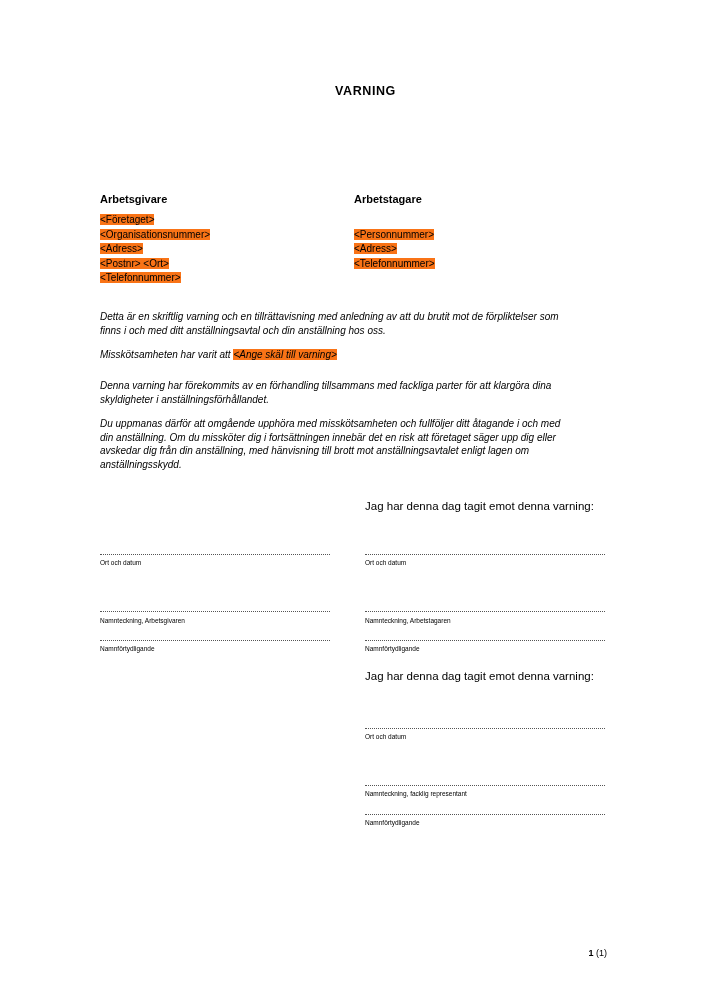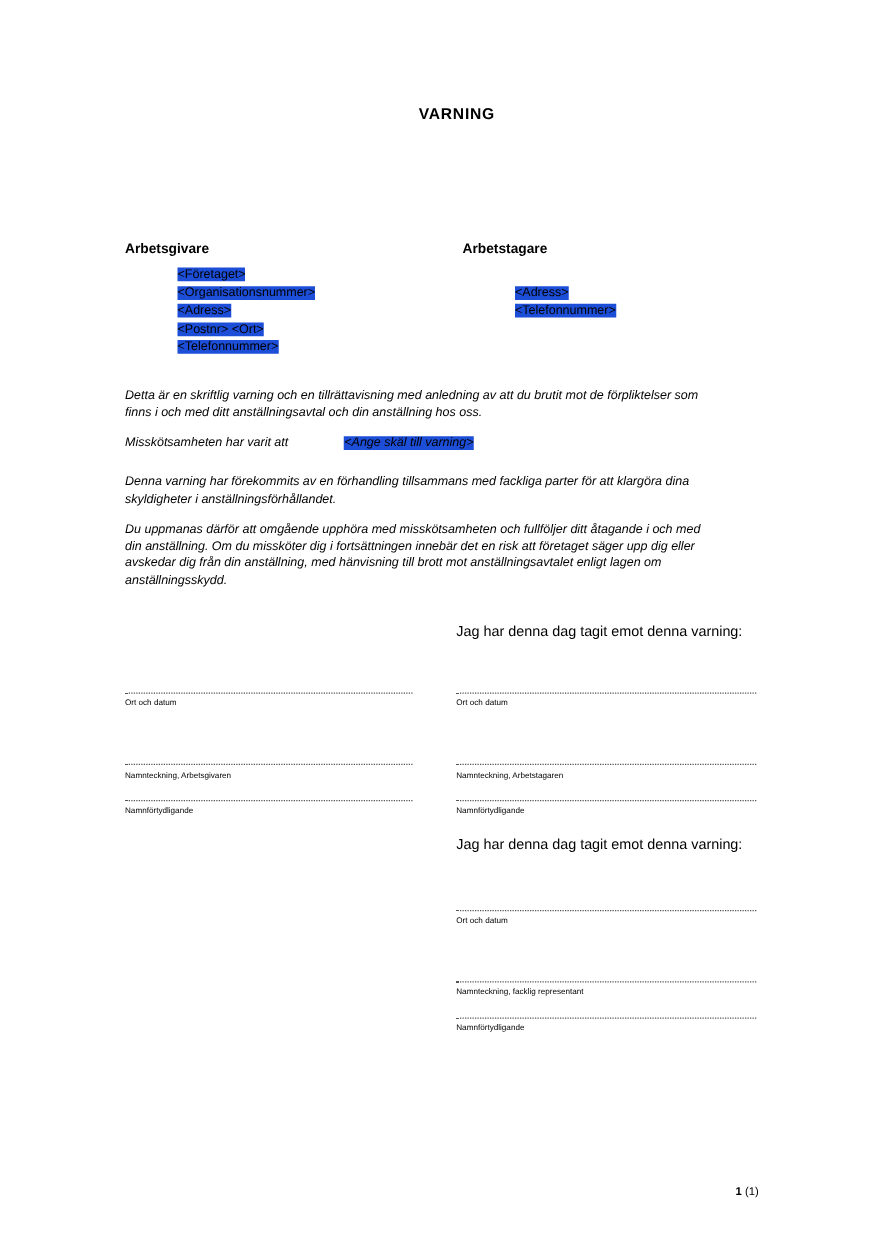--- a/index.html
+++ b/index.html
@@ -34,35 +34,34 @@
     padding-left: 12px;
   }
   .col-left {
     position: absolute;
     left: 100px;
     top: 193px;
     width: 230px;
   }
   .col-right {
     position: absolute;
-    left: 370px;
+    left: 354px;
     top: 193px;
     width: 250px;
   }
   .party-heading {
     font-size: 11px;
     font-weight: bold;
     margin: 0 0 8px 0;
   }
   .hl {
-    background: #1d4ed8;
+    background: #f97316;
     font-size: 10px;
     line-height: 14.5px;
     display: inline;
-    margin-left: 42px;
   }
   .party-line {
     font-size: 10px;
     line-height: 14.5px;
     margin: 0;
   }
   .spacer-line {
     height: 14.5px;
   }
   .body-block {
@@ -119,20 +118,21 @@
     <div class="party-line"><span class="hl">&lt;Företaget&gt;</span></div>
     <div class="party-line"><span class="hl">&lt;Organisationsnummer&gt;</span></div>
     <div class="party-line"><span class="hl">&lt;Adress&gt;</span></div>
     <div class="party-line"><span class="hl">&lt;Postnr&gt; &lt;Ort&gt;</span></div>
     <div class="party-line"><span class="hl">&lt;Telefonnummer&gt;</span></div>
   </div>
 
   <div class="col-right">
     <div class="party-heading">Arbetstagare</div>
     <div class="spacer-line"></div>
+    <div class="party-line"><span class="hl">&lt;Personnummer&gt;</span></div>
     <div class="party-line"><span class="hl">&lt;Adress&gt;</span></div>
     <div class="party-line"><span class="hl">&lt;Telefonnummer&gt;</span></div>
   </div>
 
   <div class="body-block p1">Detta är en skriftlig varning och en tillrättavisning med anledning av att du brutit mot de förpliktelser som finns i och med ditt anställningsavtal och din anställning hos oss.</div>
 
   <div class="body-block p2">
     <span>Misskötsamheten har varit att </span><span class="hl">&lt;Ange skäl till varning&gt;</span>
   </div>
 

